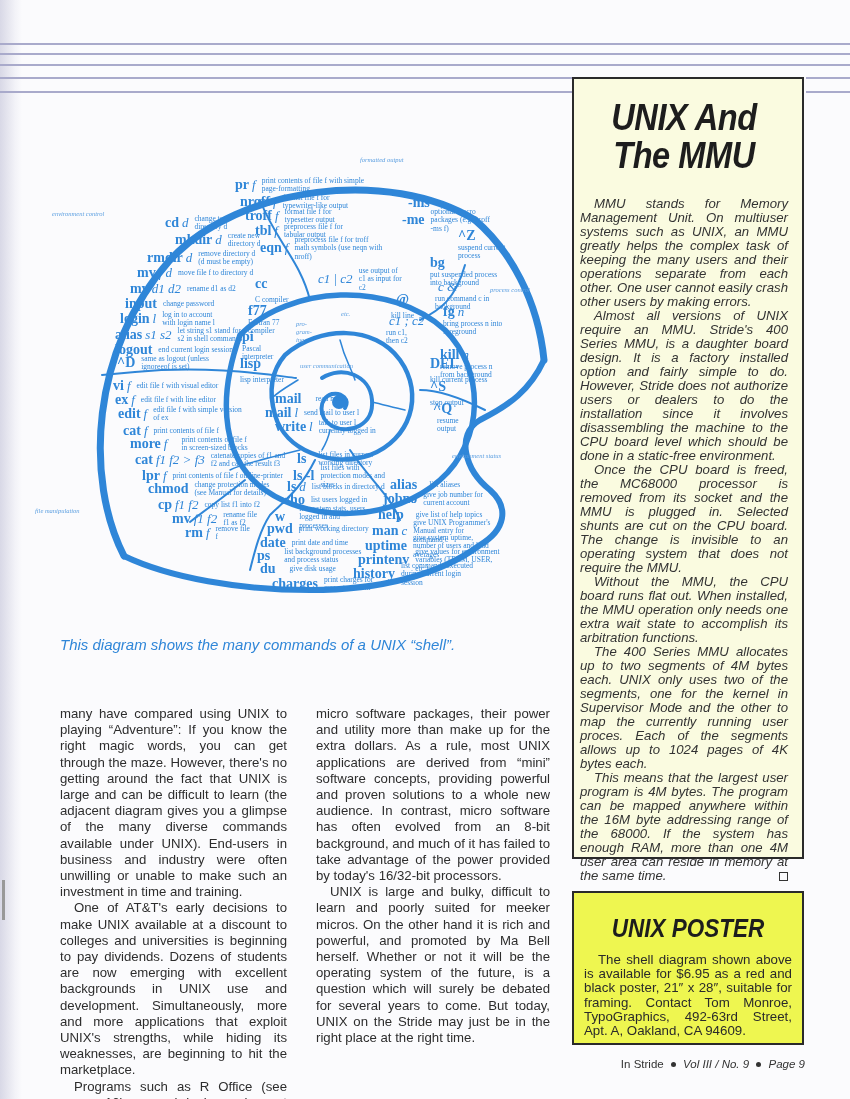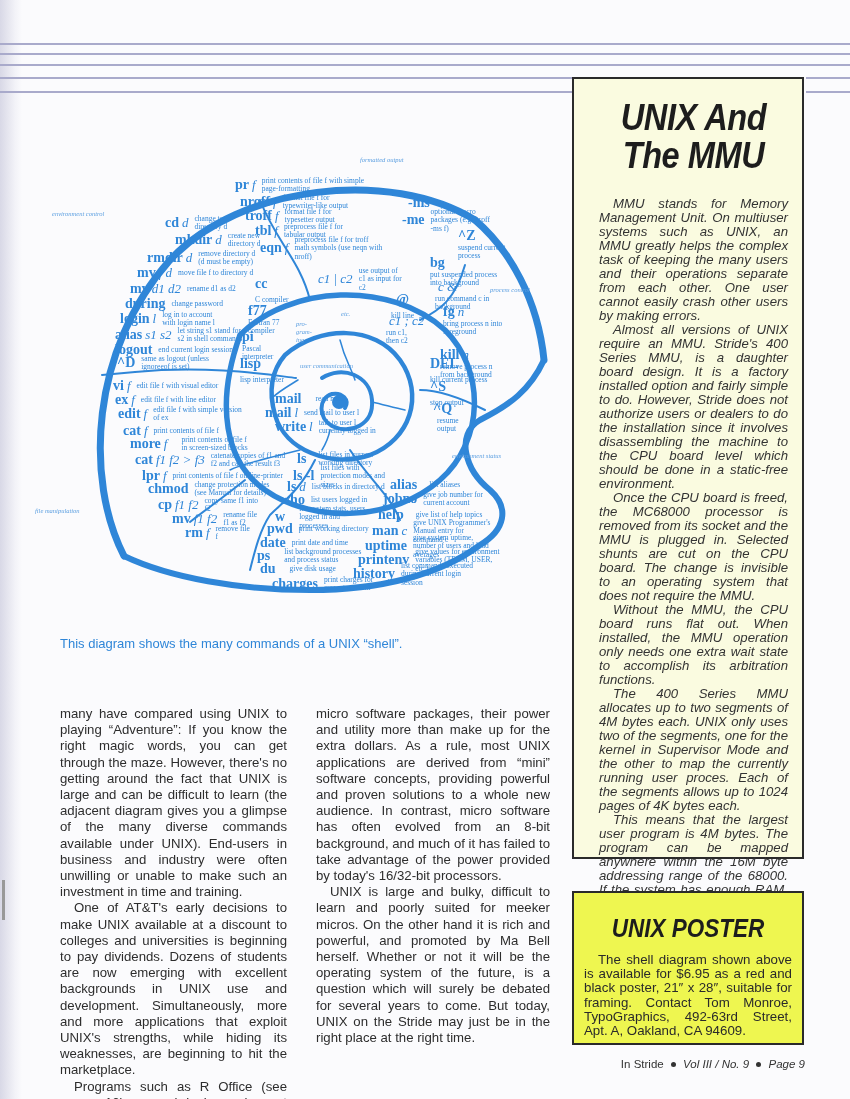--- a/index.html
+++ b/index.html
@@ -11,28 +11,28 @@
   .rule { position: absolute; left: 0; height: 2px; background: #a9aacb; }
 
   .diagram { position: absolute; left: 60px; top: 150px; width: 490px; height: 470px; }
   .diagram svg { position: absolute; left: 0; top: 0; }
   .cmd { position: absolute; font-family: "Liberation Serif", serif; color: #2f86d8; white-space: nowrap; line-height: 1; }
   .cmd b { font-weight: bold; font-size: 14px; }
   .cmd i { font-style: italic; font-size: 13px; margin-left: 3px; }
   .cmd .d { font-size: 7.5px; margin-left: 6px; display: inline-block; vertical-align: middle; white-space: normal; line-height: 1.1; }
   .sect { position: absolute; font-family: "Liberation Serif", serif; font-style: italic; font-size: 6.5px; color: #5a9ee0; }
 
-  .caption { position: absolute; left: 60px; top: 636px; font-size: 13px; color: #2f86d8; }
+  .caption { position: absolute; left: 60px; top: 636px; font-size: 15px; font-style: italic; color: #2f86d8; }
 
   .col { position: absolute; font-size: 13.2px; line-height: 16.2px; color: #2d2d2d; text-align: justify; }
   .col p { text-indent: 0; }
   .col p + p { text-indent: 14px; }
 
   .sidebar-box { position: absolute; left: 572px; top: 77px; width: 232px; height: 782px;
-    background: #fafbe0; border: 2px solid #2a2a2a; padding: 20px 14px 10px 25px; }
+    background: #fafbe0; border: 2px solid #2a2a2a; padding: 20px 14px 10px 6px; }
   .sidebar-title { font-family: "Liberation Sans", sans-serif; font-weight: bold; font-style: italic;
     font-size: 37px; line-height: 38px; text-align: center; color: #1d1d1d; letter-spacing: -0.5px;
     transform: scaleX(0.88); margin-bottom: 22px; }
   .sidebar-box .body { font-size: 13.2px; line-height: 14px; text-align: justify; color: #333; font-style: italic; }
   .sidebar-box .body p { text-indent: 14px; }
   .sidebar-box .body p:first-child { text-indent: 14px; }
   .endmark2 { display: inline-block; width: 9px; height: 9px; border: 1px solid #333; float: right; margin-top: 3px; }
 
   .poster-box { position: absolute; left: 572px; top: 891px; width: 232px; height: 154px;
     background: #eef650; border: 2px solid #2a2a2a; padding: 21px 10px 8px 10px; }
@@ -105,21 +105,21 @@
   <div class="cmd" style="left:195px;top:72px"><b>tbl</b><i>f</i><span class="d" style="width:68px">preprocess file f for tabular output</span></div>
   <div class="cmd" style="left:200px;top:86px"><b>eqn</b><i>f</i><span class="d" style="width:90px">preprocess file f for troff math symbols (use neqn with nroff)</span></div>
   <div class="cmd" style="left:348px;top:44px"><b>-ms</b></div>
   <div class="cmd" style="left:342px;top:58px"><b>-me</b><span class="d" style="width:62px">optional macro packages (e.g. nroff -ms f)</span></div>
 
   <div class="cmd" style="left:105px;top:64px"><b>cd</b><i>d</i><span class="d" style="width:50px">change to directory d</span></div>
   <div class="cmd" style="left:115px;top:81px"><b>mkdir</b><i>d</i><span class="d" style="width:45px">create new directory d</span></div>
   <div class="cmd" style="left:87px;top:99px"><b>rmdir</b><i>d</i><span class="d" style="width:62px">remove directory d (d must be empty)</span></div>
   <div class="cmd" style="left:77px;top:114px"><b>mv</b><i>f d</i><span class="d" style="width:110px">move file f to directory d</span></div>
   <div class="cmd" style="left:70px;top:130px"><b>mv</b><i>d1 d2</i><span class="d" style="width:60px">rename d1 as d2</span></div>
-  <div class="cmd" style="left:65px;top:145px"><b>during</b><span class="d" style="width:70px">change password</span></div>
+  <div class="cmd" style="left:65px;top:145px"><b>input</b><span class="d" style="width:70px">change password</span></div>
   <div class="cmd" style="left:60px;top:160px"><b>login</b><i>l</i><span class="d" style="width:65px">log in to account with login name l</span></div>
   <div class="cmd" style="left:55px;top:176px"><b>alias</b><i>s1 s2</i><span class="d" style="width:70px">let string s1 stand for s2 in shell commands</span></div>
   <div class="cmd" style="left:55px;top:191px"><b>logout</b><span class="d" style="width:100px">end current login session</span></div>
   <div class="cmd" style="left:57px;top:204px"><b>^D</b><span class="d" style="width:75px">same as logout (unless ignoreeof is set)</span></div>
 
   <div class="cmd" style="left:195px;top:125px;width:40px"><b>cc</b><br><span class="d" style="margin-left:0;width:40px">C compiler</span></div>
   <div class="cmd" style="left:188px;top:152px;width:45px"><b>f77</b><br><span class="d" style="margin-left:0;width:45px">Fortran 77 compiler</span></div>
   <div class="cmd" style="left:182px;top:178px;width:45px"><b>pi</b><br><span class="d" style="margin-left:0;width:45px">Pascal interpreter</span></div>
   <div class="cmd" style="left:180px;top:205px;width:45px"><b>lisp</b><br><span class="d" style="margin-left:0;width:45px">lisp interpreter</span></div>
 
@@ -141,21 +141,21 @@
   <div class="cmd" style="left:215px;top:268px"><b>write</b><i>l</i><span class="d" style="width:58px">talk to user l currently logged in</span></div>
 
   <div class="cmd" style="left:53px;top:227px"><b>vi</b><i>f</i><span class="d" style="width:120px">edit file f with visual editor</span></div>
   <div class="cmd" style="left:55px;top:241px"><b>ex</b><i>f</i><span class="d" style="width:120px">edit file f with line editor</span></div>
   <div class="cmd" style="left:58px;top:255px"><b>edit</b><i>f</i><span class="d" style="width:90px">edit file f with simple version of ex</span></div>
   <div class="cmd" style="left:63px;top:272px"><b>cat</b><i>f</i><span class="d" style="width:100px">print contents of file f</span></div>
   <div class="cmd" style="left:70px;top:285px"><b>more</b><i>f</i><span class="d" style="width:70px;margin-left:14px">print contents of file f in screen-sized blocks</span></div>
   <div class="cmd" style="left:75px;top:301px"><b>cat</b><i>f1 f2 &gt; f3</i><span class="d" style="width:75px">catenate copies of f1 and f2 and call the result f3</span></div>
   <div class="cmd" style="left:82px;top:317px"><b>lpr</b><i>f</i><span class="d" style="width:130px">print contents of file f on line-printer</span></div>
   <div class="cmd" style="left:88px;top:330px"><b>chmod</b><span class="d" style="width:75px">change protection modes (see Manual for details)</span></div>
-  <div class="cmd" style="left:98px;top:346px"><b>cp</b><i>f1 f2</i><span class="d" style="width:60px">copy same f1 into f2</span></div>
+  <div class="cmd" style="left:98px;top:346px"><b>cp</b><i>f1 f2</i><span class="d" style="width:60px">copy list f1 into f2</span></div>
   <div class="cmd" style="left:112px;top:360px"><b>mv</b><i>f1 f2</i><span class="d" style="width:40px">rename file f1 as f2</span></div>
   <div class="cmd" style="left:125px;top:374px"><b>rm</b><i>f</i><span class="d" style="width:36px">remove file f</span></div>
 
   <div class="cmd" style="left:237px;top:300px"><b>ls</b><span class="d" style="width:55px;margin-left:12px">list files in current working directory</span></div>
   <div class="cmd" style="left:233px;top:314px"><b>ls -l</b><span class="d" style="width:68px">list files with protection modes and sizes</span></div>
   <div class="cmd" style="left:227px;top:328px"><b>ls</b><i>d</i><span class="d" style="width:90px">list blocks in directory d</span></div>
   <div class="cmd" style="left:220px;top:341px"><b>who</b><span class="d" style="width:90px">list users logged in</span></div>
   <div class="cmd" style="left:215px;top:355px"><b>w</b><span class="d" style="width:70px;margin-left:14px">list system stats, users logged in and processes</span></div>
   <div class="cmd" style="left:207px;top:370px"><b>pwd</b><span class="d" style="width:90px">print working directory</span></div>
   <div class="cmd" style="left:200px;top:384px"><b>date</b><span class="d" style="width:80px">print date and time</span></div>

